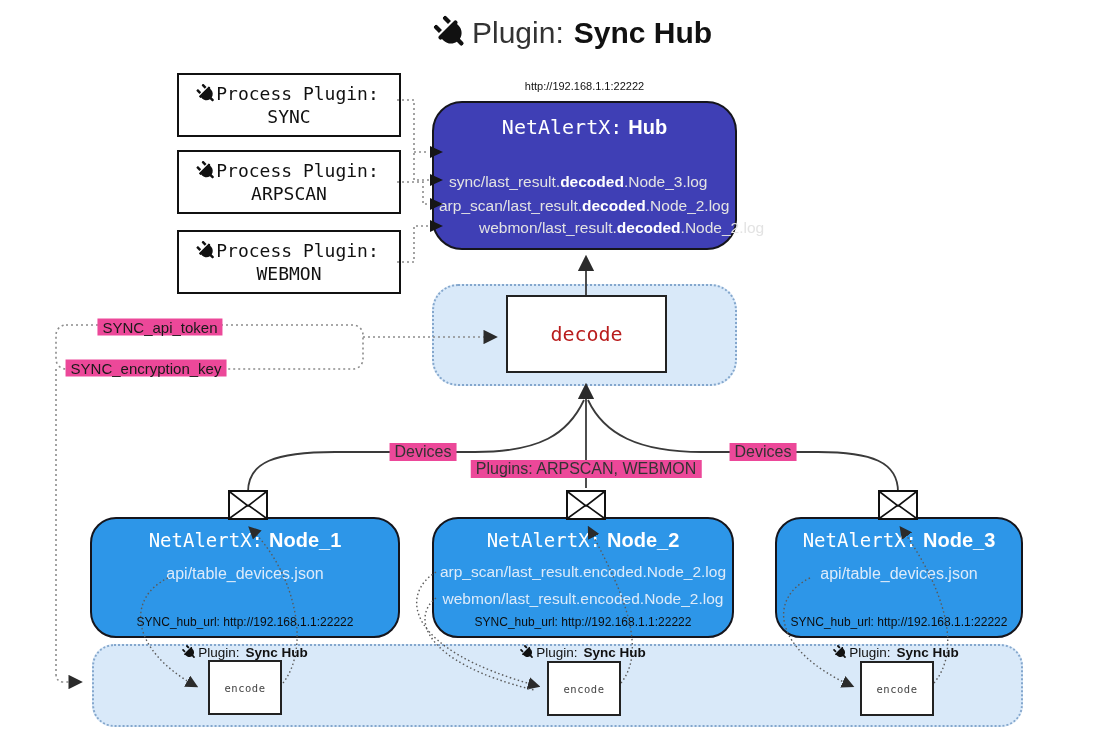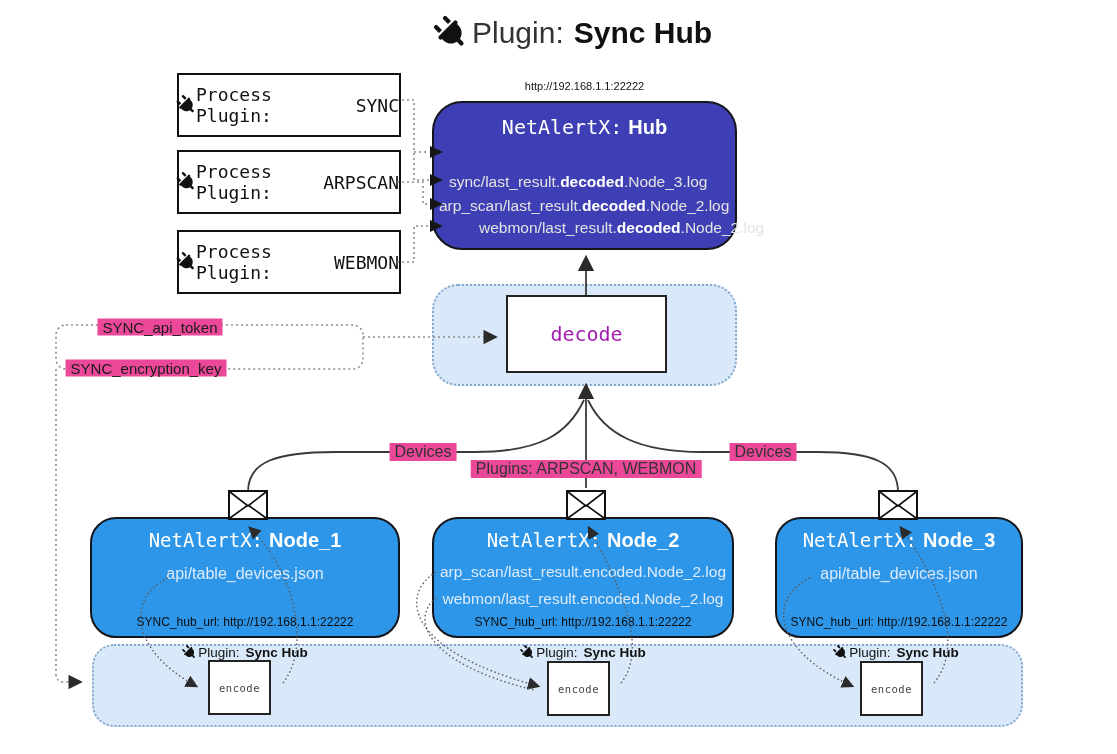--- a/index.html
+++ b/index.html
@@ -9,21 +9,21 @@
   svg.overlay{position:absolute;left:0;top:0;z-index:5;pointer-events:none;}
 
   
   .title{position:absolute;left:438px;top:16px;display:flex;align-items:center;gap:8px;
          font-size:30px;color:#333;z-index:2;}
   .title .name{font-weight:bold;color:#111;margin-left:2px;}
   .plug{transform:rotate(-45deg);flex:0 0 auto;}
 
   
   .pbox{position:absolute;left:177px;width:220px;height:60px;background:#fff;
-        border:2px solid #111;z-index:2;display:flex;flex-direction:row;
+        border:2px solid #111;z-index:2;display:flex;flex-direction:column;
         align-items:center;justify-content:center;gap:2px;}
   .pbox .row1{display:flex;align-items:center;gap:2px;
         font-family:"DejaVu Sans Mono","Liberation Mono",monospace;font-size:18px;color:#111;}
   .pbox .row2{font-family:"DejaVu Sans Mono","Liberation Mono",monospace;font-size:18px;color:#111;}
 
   
   .hub-url{position:absolute;left:432px;top:80px;width:305px;text-align:center;
            font-size:11px;color:#111;z-index:2;}
   .hub{position:absolute;left:432px;top:101px;width:305px;height:149px;background:#3f3fb5;
        border:2px solid #15151c;border-radius:30px;z-index:2;box-sizing:border-box;}
@@ -32,21 +32,21 @@
   .hub-title .name{font-size:20px;font-weight:bold;margin-left:6px;}
   .hub-line{position:absolute;height:20px;line-height:20px;font-size:15.5px;color:#e3e3e3;white-space:nowrap;}
   .hub-line b{color:#fff;}
   .hl0{top:41px;left:15px;} .hl1{top:69px;left:15px;} .hl2{top:93px;left:5px;} .hl3{top:115px;left:5px;margin-left:40px;}
 
   
   .panel{position:absolute;background:#d9e9f9;border:2px dotted #84a7cd;box-sizing:border-box;z-index:1;}
   .decode-wrap{left:432px;top:284px;width:305px;height:102px;border-radius:26px;}
   .decode-box{position:absolute;left:506px;top:295px;width:161px;height:78px;background:#fff;
               border:2.5px solid #222;z-index:2;display:flex;align-items:center;justify-content:center;
-              font-size:20px;color:#a21caf;box-sizing:border-box;}
+              font-size:20px;color:#b91c1c;box-sizing:border-box;}
 
   
   .lbl{position:absolute;transform:translate(-50%,-50%);background:#ec4899;padding:0 5px;
        white-space:nowrap;z-index:7;}
   .setting{font-size:15px;color:#1a1a1a;}
   .edge{font-size:16px;color:#333;}
 
   
   .env{position:absolute;width:40px;height:30px;z-index:6;}
 
@@ -58,21 +58,21 @@
   .node-title .name{font-size:20px;font-weight:bold;margin-left:6px;}
   .node-file{position:absolute;left:0;right:0;text-align:center;color:#ddebfa;font-size:16px;white-space:nowrap;}
   .node-file.small{font-size:15.5px;}
   .node-url{position:absolute;left:0;right:0;bottom:7px;text-align:center;font-size:12px;color:#0d0d0d;white-space:nowrap;}
 
   
   .band{left:92px;top:644px;width:931px;height:83px;border-radius:22px;}
   .band-label{position:absolute;top:645px;width:140px;display:flex;align-items:center;justify-content:center;
               gap:3px;font-size:13.5px;color:#111;z-index:6;white-space:nowrap;}
   .band-label .name{font-weight:bold;margin-left:3px;}
-  .encode-box{position:absolute;width:63px;height:55px;background:#fff;border:2px solid #222;z-index:6;
+  .encode-box{position:absolute;width:74px;height:55px;background:#fff;border:2px solid #222;z-index:6;
               display:flex;align-items:center;justify-content:center;box-sizing:border-box;
               font-size:10.5px;letter-spacing:0.5px;color:#444;}
 </style>
 </head>
 <body>
 
 <div class="stage">
 
   <svg width="0" height="0" style="position:absolute">
     <defs>

